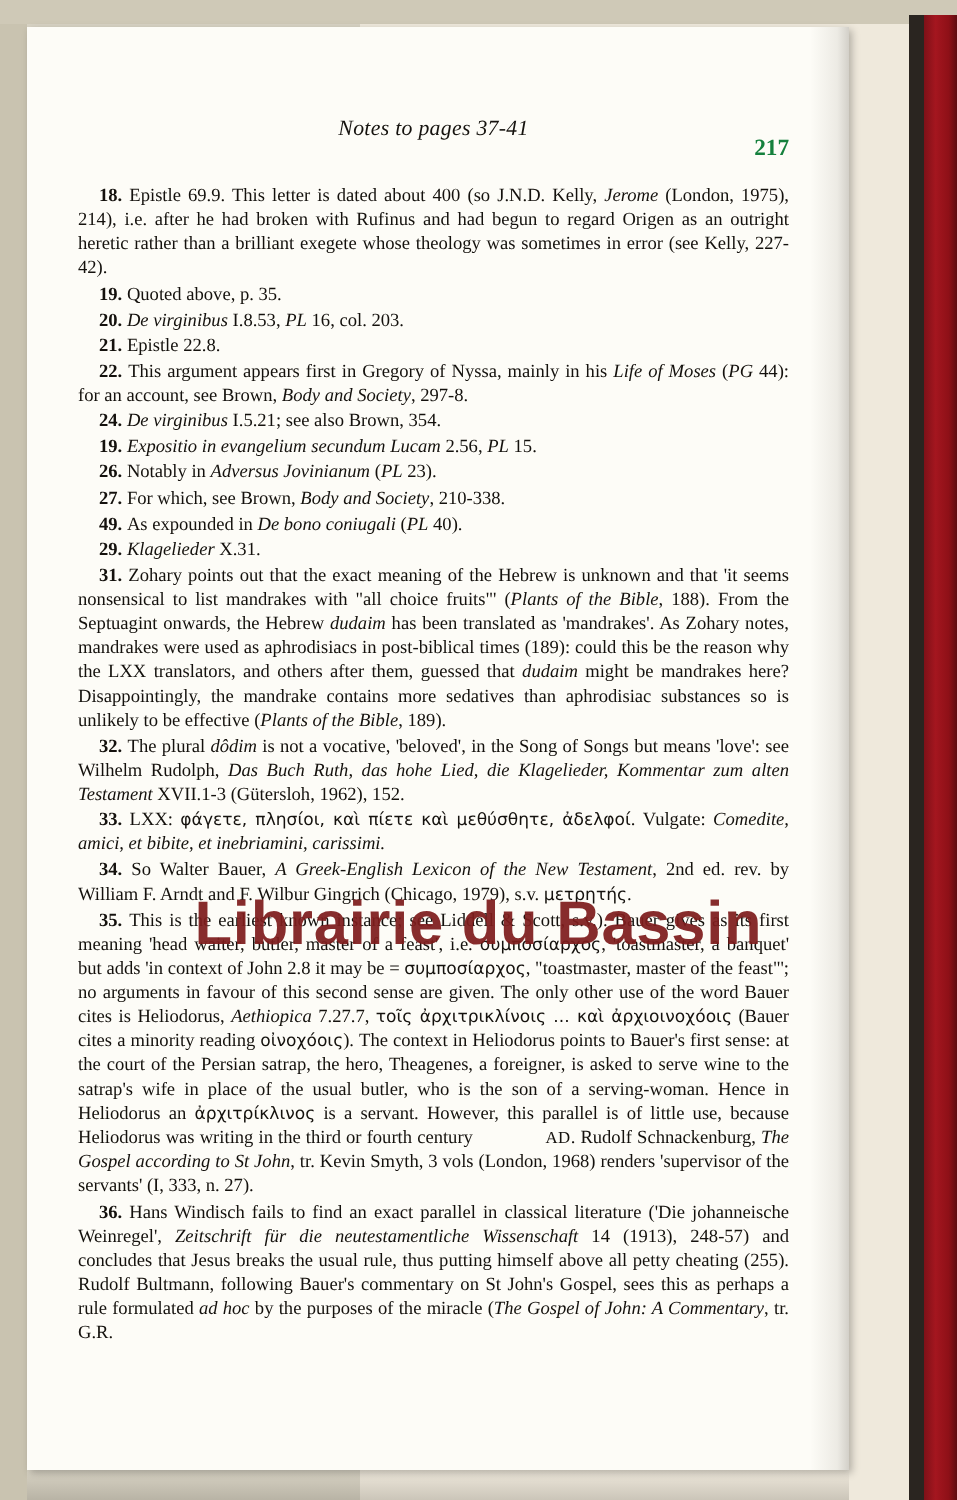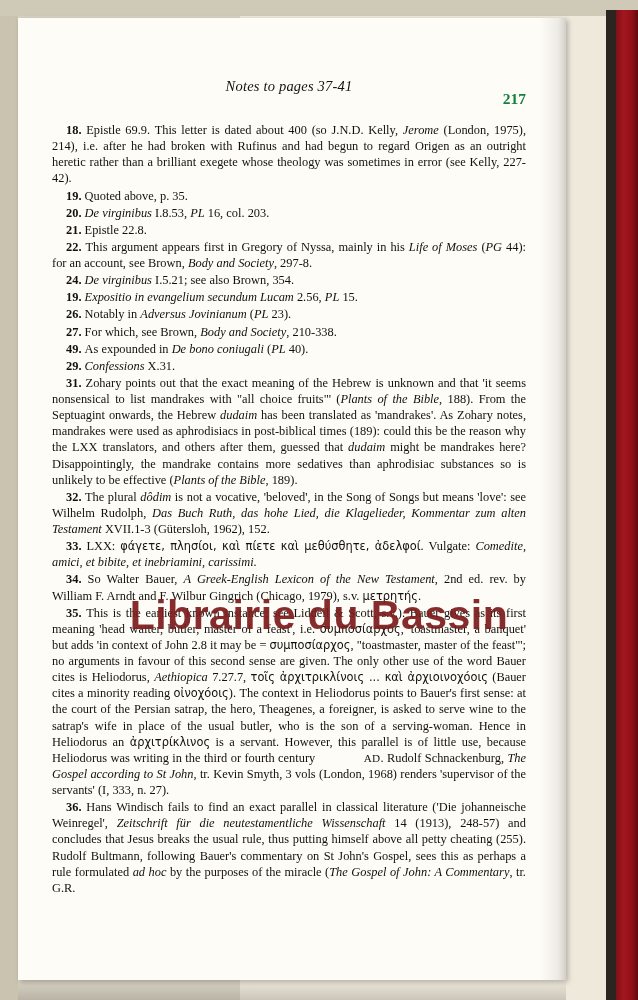--- a/index.html
+++ b/index.html
@@ -148,21 +148,21 @@
           <p class="note"><span class="num">18. </span><span>Epistle 69.9. This letter is dated about 400 (so J.N.D. Kelly, <i>Jerome</i> (London, 1975), 214), i.e. after he had broken with Rufinus and had begun to regard Origen as an outright heretic rather than a brilliant exegete whose theology was sometimes in error (see Kelly, 227-42).</span></p>
           <p class="note"><span class="num">19. </span><span>Quoted above, p. 35.</span></p>
           <p class="note"><span class="num">20. </span><span><i>De virginibus</i> I.8.53, <i>PL</i> 16, col. 203.</span></p>
           <p class="note"><span class="num">21. </span><span>Epistle 22.8.</span></p>
           <p class="note"><span class="num">22. </span><span>This argument appears first in Gregory of Nyssa, mainly in his <i>Life of Moses</i> (<i>PG</i> 44): for an account, see Brown, <i>Body and Society</i>, 297-8.</span></p>
           <p class="note"><span class="num">24. </span><span><i>De virginibus</i> I.5.21; see also Brown, 354.</span></p>
           <p class="note"><span class="num">19. </span><span><i>Expositio in evangelium secundum Lucam</i> 2.56, <i>PL</i> 15.</span></p>
           <p class="note"><span class="num">26. </span><span>Notably in <i>Adversus Jovinianum</i> (<i>PL</i> 23).</span></p>
           <p class="note"><span class="num">27. </span><span>For which, see Brown, <i>Body and Society</i>, 210-338.</span></p>
           <p class="note"><span class="num">49. </span><span>As expounded in <i>De bono coniugali</i> (<i>PL</i> 40).</span></p>
-          <p class="note"><span class="num">29. </span><span><i>Confessions</i> X.31.</span></p>
+          <p class="note"><span class="num">29. </span><span><i>Klagelieder</i> X.31.</span></p>
           <p class="note"><span class="num">31. </span><span>Zohary points out that the exact meaning of the Hebrew is unknown and that 'it seems nonsensical to list mandrakes with "all choice fruits"' (<i>Plants of the Bible</i>, 188). From the Septuagint onwards, the Hebrew <i>dudaim</i> has been translated as 'mandrakes'. As Zohary notes, mandrakes were used as aphrodisiacs in post-biblical times (189): could this be the reason why the LXX translators, and others after them, guessed that <i>dudaim</i> might be mandrakes here? Disappointingly, the mandrake contains more sedatives than aphrodisiac substances so is unlikely to be effective (<i>Plants of the Bible</i>, 189).</span></p>
           <p class="note"><span class="num">32. </span><span>The plural <i>dôdim</i> is not a vocative, 'beloved', in the Song of Songs but means 'love': see Wilhelm Rudolph, <i>Das Buch Ruth, das hohe Lied, die Klagelieder, Kommentar zum alten Testament</i> XVII.1-3 (Gütersloh, 1962), 152.</span></p>
           <p class="note"><span class="num">33. </span><span>LXX: <span class="grk">φάγετε, πλησίοι, καὶ πίετε καὶ μεθύσθητε, ἀδελφοί</span>. Vulgate: <i>Comedite, amici, et bibite, et inebriamini, carissimi.</i></span></p>
           <p class="note"><span class="num">34. </span><span>So Walter Bauer, <i>A Greek-English Lexicon of the New Testament</i>, 2nd ed. rev. by William F. Arndt and F. Wilbur Gingrich (Chicago, 1979), s.v. <span class="grk">μετρητής</span>.</span></p>
           <p class="note"><span class="num">35. </span><span>This is the earliest known instance; see Liddell &amp; Scott, s.v.). Bauer gives as its first meaning 'head waiter, butler, master of a feast', i.e. <span class="grk">συμποσίαρχος</span>, 'toastmaster, a banquet' but adds 'in context of John 2.8 it may be = <span class="grk">συμποσίαρχος</span>, "toastmaster, master of the feast"'; no arguments in favour of this second sense are given. The only other use of the word Bauer cites is Heliodorus, <i>Aethiopica</i> 7.27.7, <span class="grk">τοῖς ἀρχιτρικλίνοις ... καὶ ἀρχιοινοχόοις</span> (Bauer cites a minority reading <span class="grk">οἰνοχόοις</span>). The context in Heliodorus points to Bauer's first sense: at the court of the Persian satrap, the hero, Theagenes, a foreigner, is asked to serve wine to the satrap's wife in place of the usual butler, who is the son of a serving-woman. Hence in Heliodorus an <span class="grk">ἀρχιτρίκλινος</span> is a servant. However, this parallel is of little use, because Heliodorus was writing in the third or fourth century <span class="sc">AD</span>. Rudolf Schnackenburg, <i>The Gospel according to St John</i>, tr. Kevin Smyth, 3 vols (London, 1968) renders 'supervisor of the servants' (I, 333, n. 27).</span></p>
           <p class="note"><span class="num">36. </span><span>Hans Windisch fails to find an exact parallel in classical literature ('Die johanneische Weinregel', <i>Zeitschrift für die neutestamentliche Wissenschaft</i> 14 (1913), 248-57) and concludes that Jesus breaks the usual rule, thus putting himself above all petty cheating (255). Rudolf Bultmann, following Bauer's commentary on St John's Gospel, sees this as perhaps a rule formulated <i>ad hoc</i> by the purposes of the miracle (<i>The Gospel of John: A Commentary</i>, tr. G.R.</span></p>
         </div>
     </div>
   </div>
 

